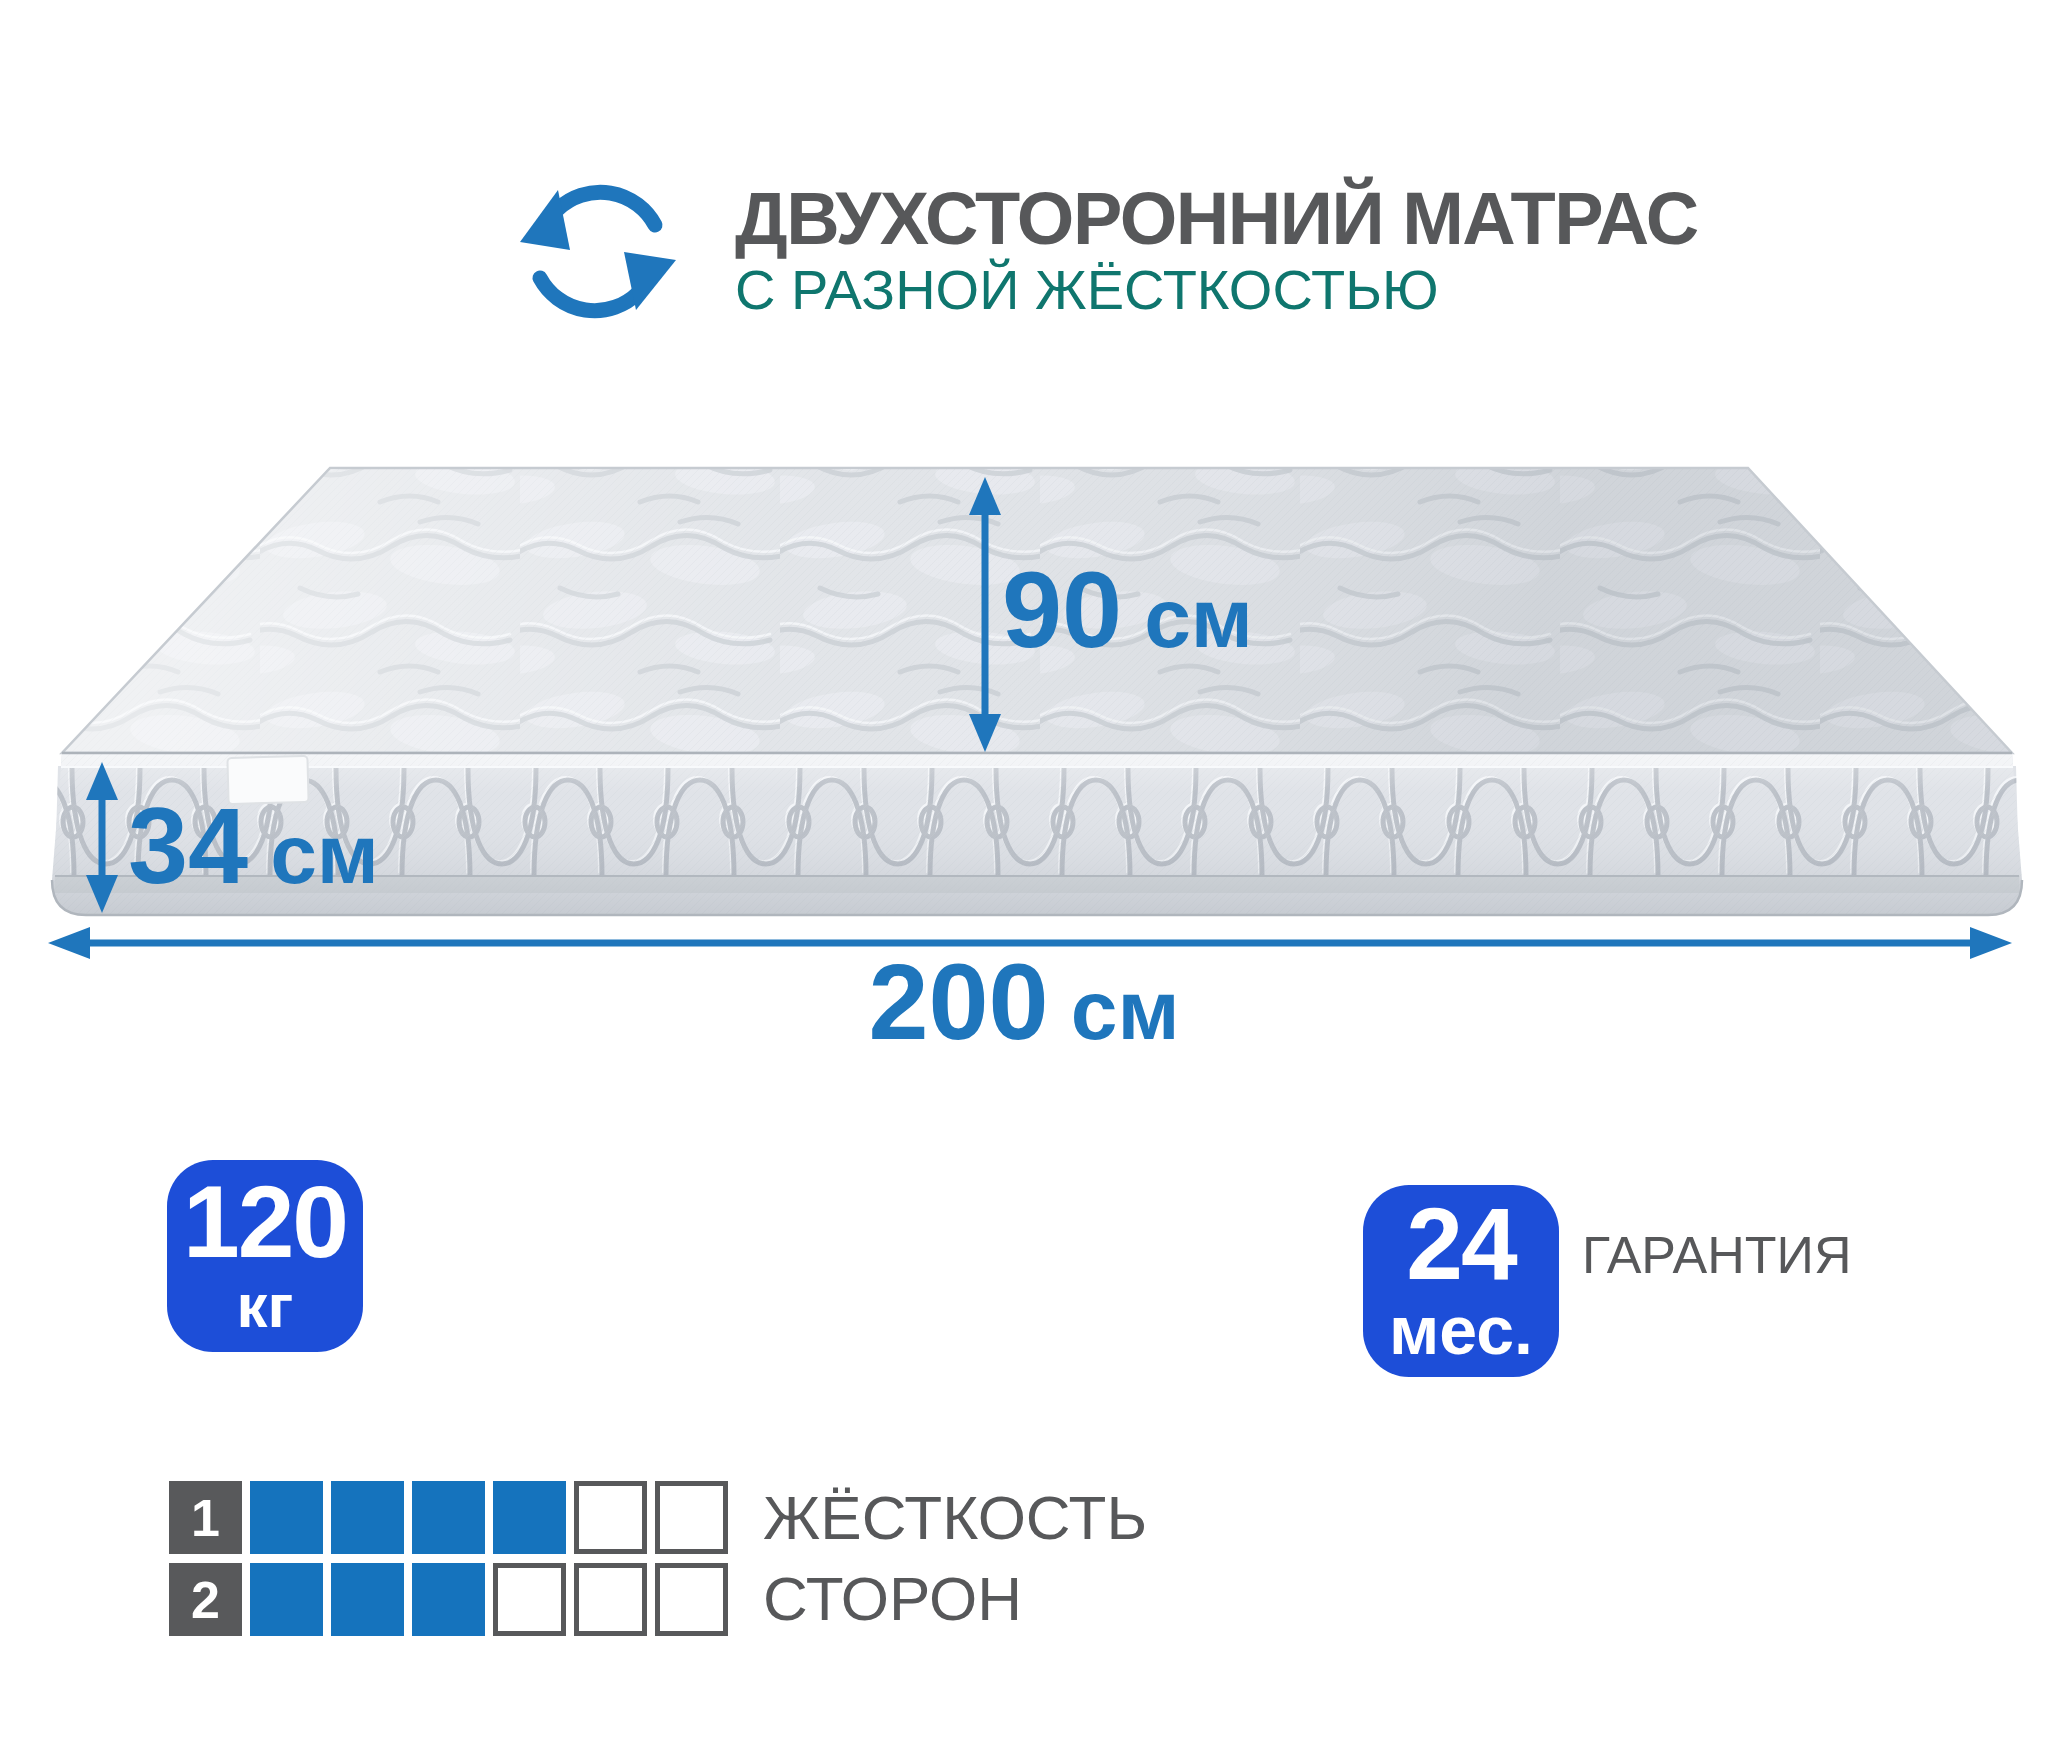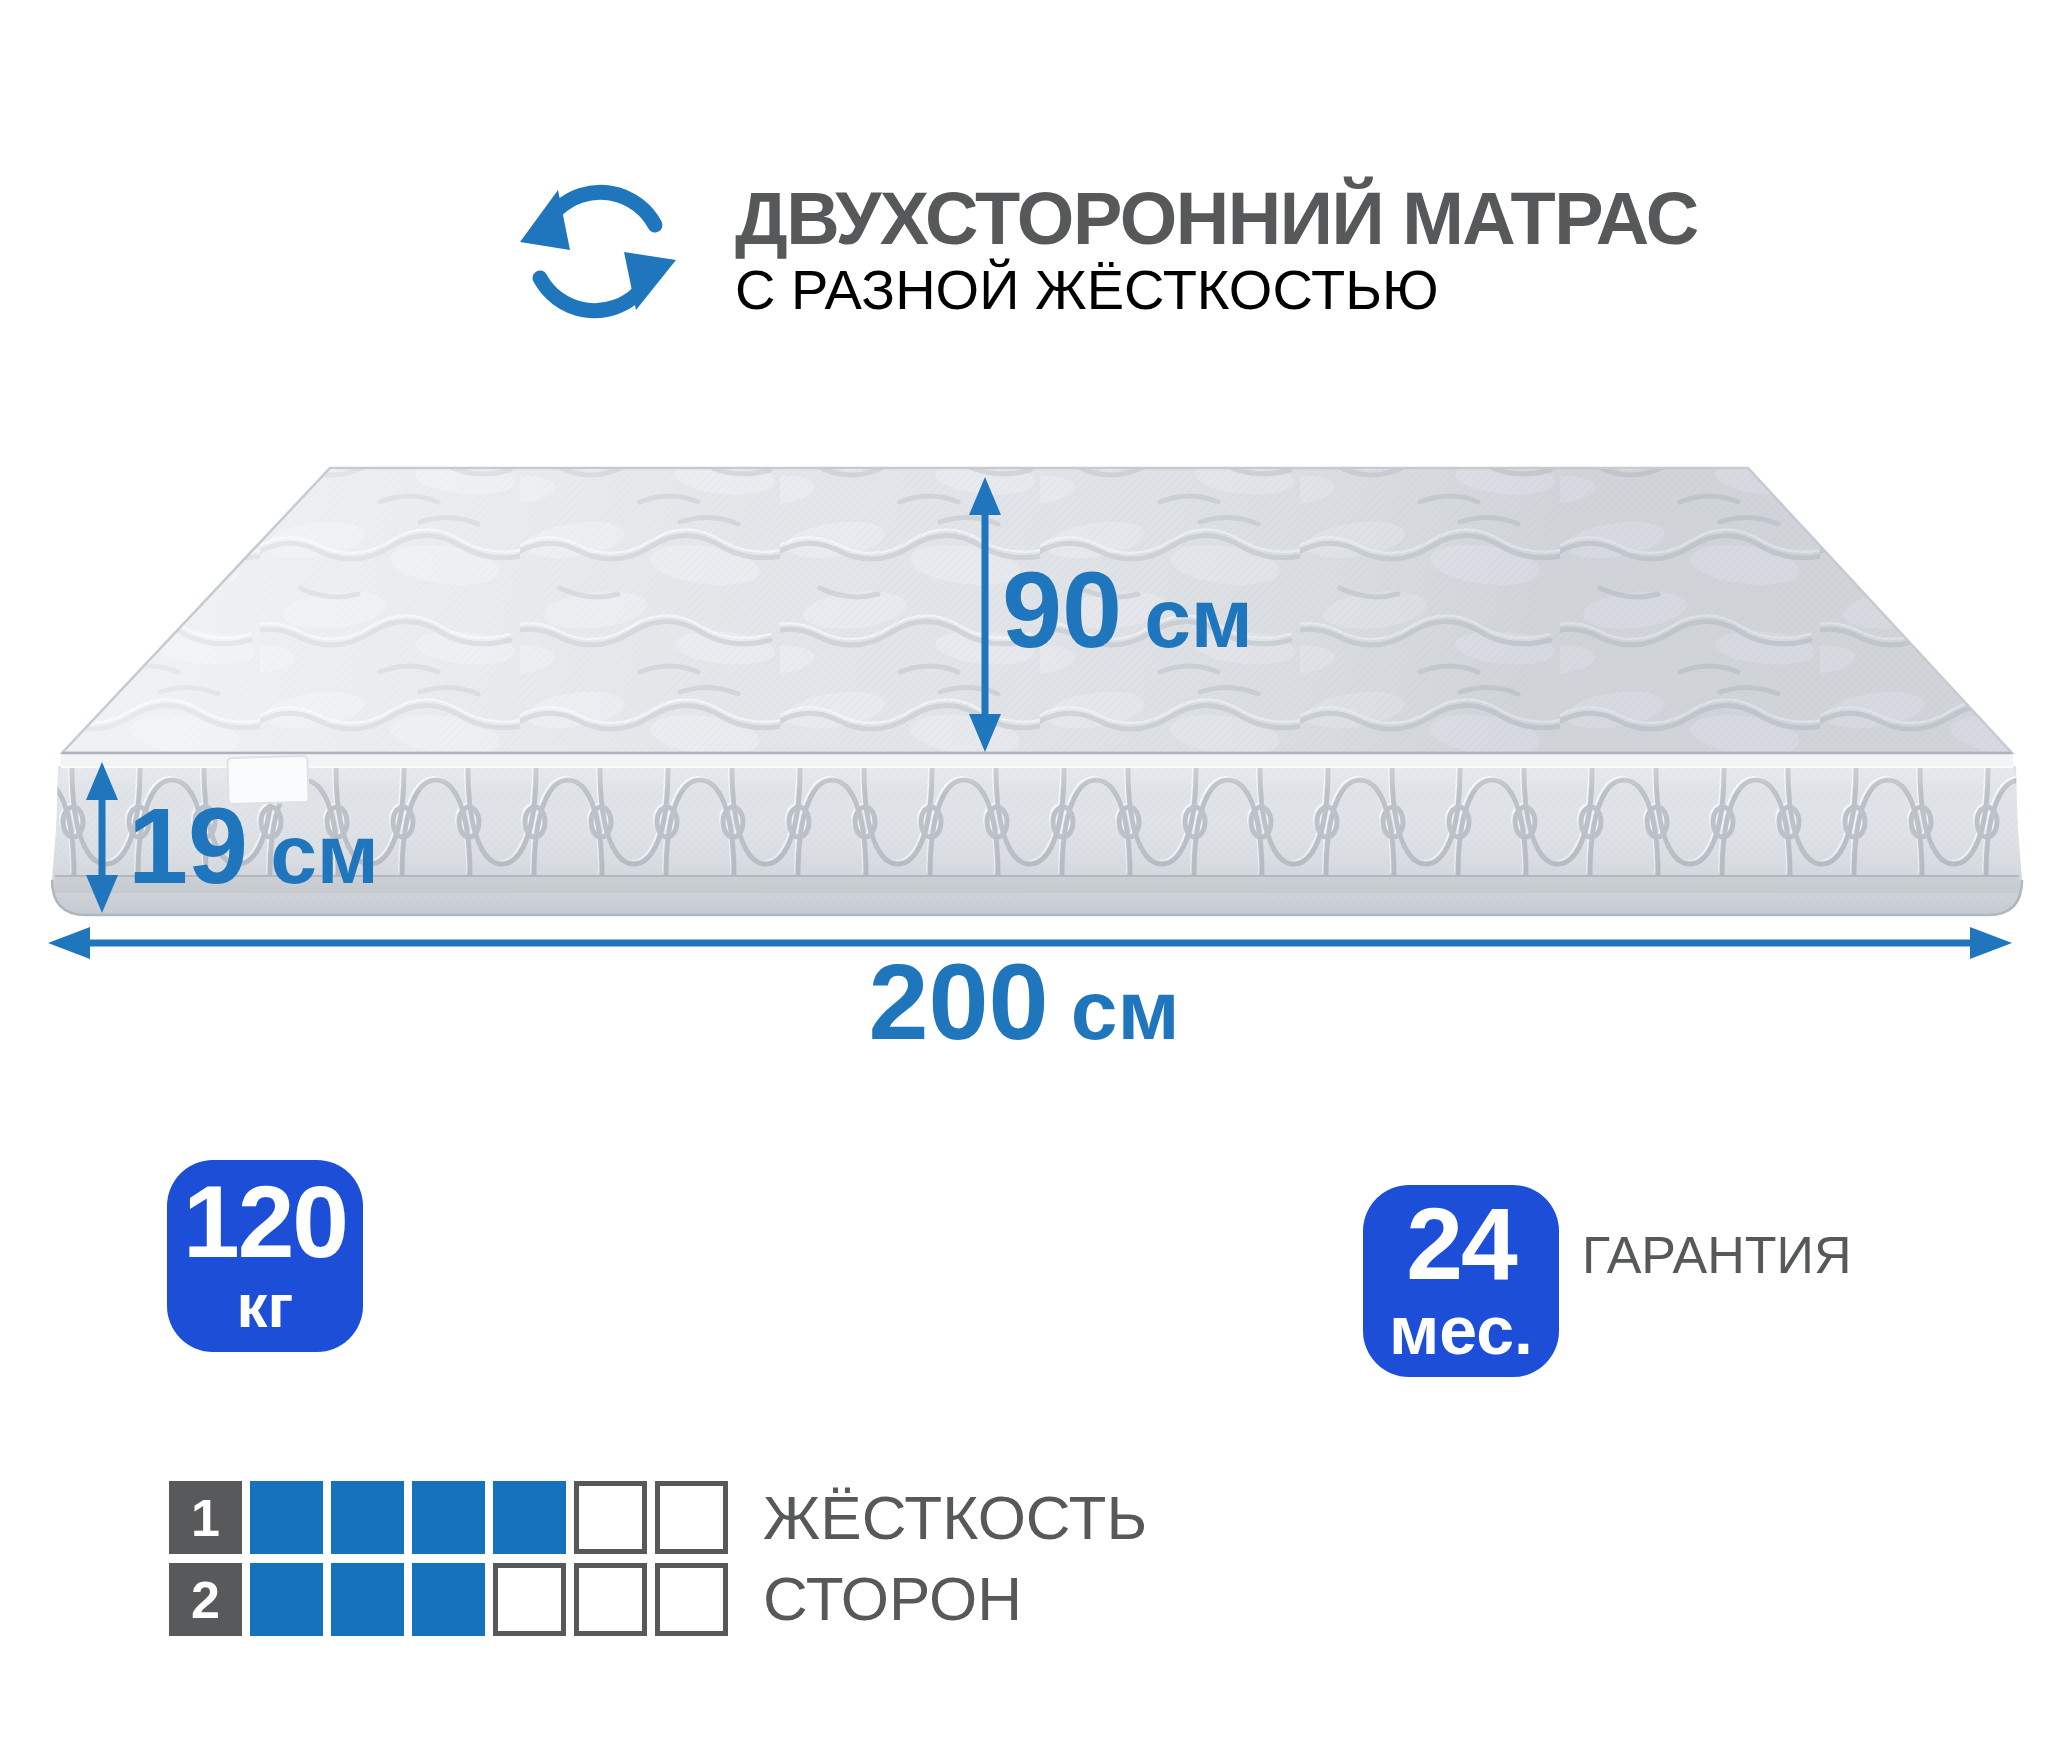--- a/index.html
+++ b/index.html
@@ -8,21 +8,21 @@
     font-family:"Liberation Sans", sans-serif;
   }
   .abs{position:absolute;}
 
   
   .title{
     left:735px;top:182px;font-size:74px;font-weight:bold;color:#57585a;
     letter-spacing:-1.5px;line-height:1;white-space:nowrap;
   }
   .subtitle{
-    left:735px;top:262px;font-size:56px;font-weight:normal;color:#000000;
+    left:735px;top:262px;font-size:56px;font-weight:normal;color:#0f766e;
     letter-spacing:0;line-height:1;white-space:nowrap;
   }
 
   
   .dim{color:#1f76bc;font-weight:bold;line-height:1;white-space:nowrap;}
   .dnum{font-size:108px;}
   .dunit{font-size:84px;margin-left:22px;}
   .dim-width{left:1002px;top:556px;}
   .dim-height{left:128px;top:792px;}
   .dim-length{left:512px;top:948px;width:1024px;text-align:center;}
@@ -182,21 +182,21 @@
         <polygon points="48,943 90,927 90,959"></polygon>
         <polygon points="2012,943 1970,927 1970,959"></polygon>
       </g>
     </g>
   </svg>
 
   <div class="abs dim dim-width">
     <span class="dnum">90</span><span class="dunit">см</span>
   </div>
   <div class="abs dim dim-height">
-    <span class="dnum">19</span><span class="dunit">см</span>
+    <span class="dnum">34</span><span class="dunit">см</span>
   </div>
   <div class="abs dim dim-length">
     <span class="dnum">200</span><span class="dunit">см</span>
   </div>
 
   <div class="abs badge badge-load">
     <div class="bval">120</div>
     <div class="bunit">кг</div>
   </div>
 

